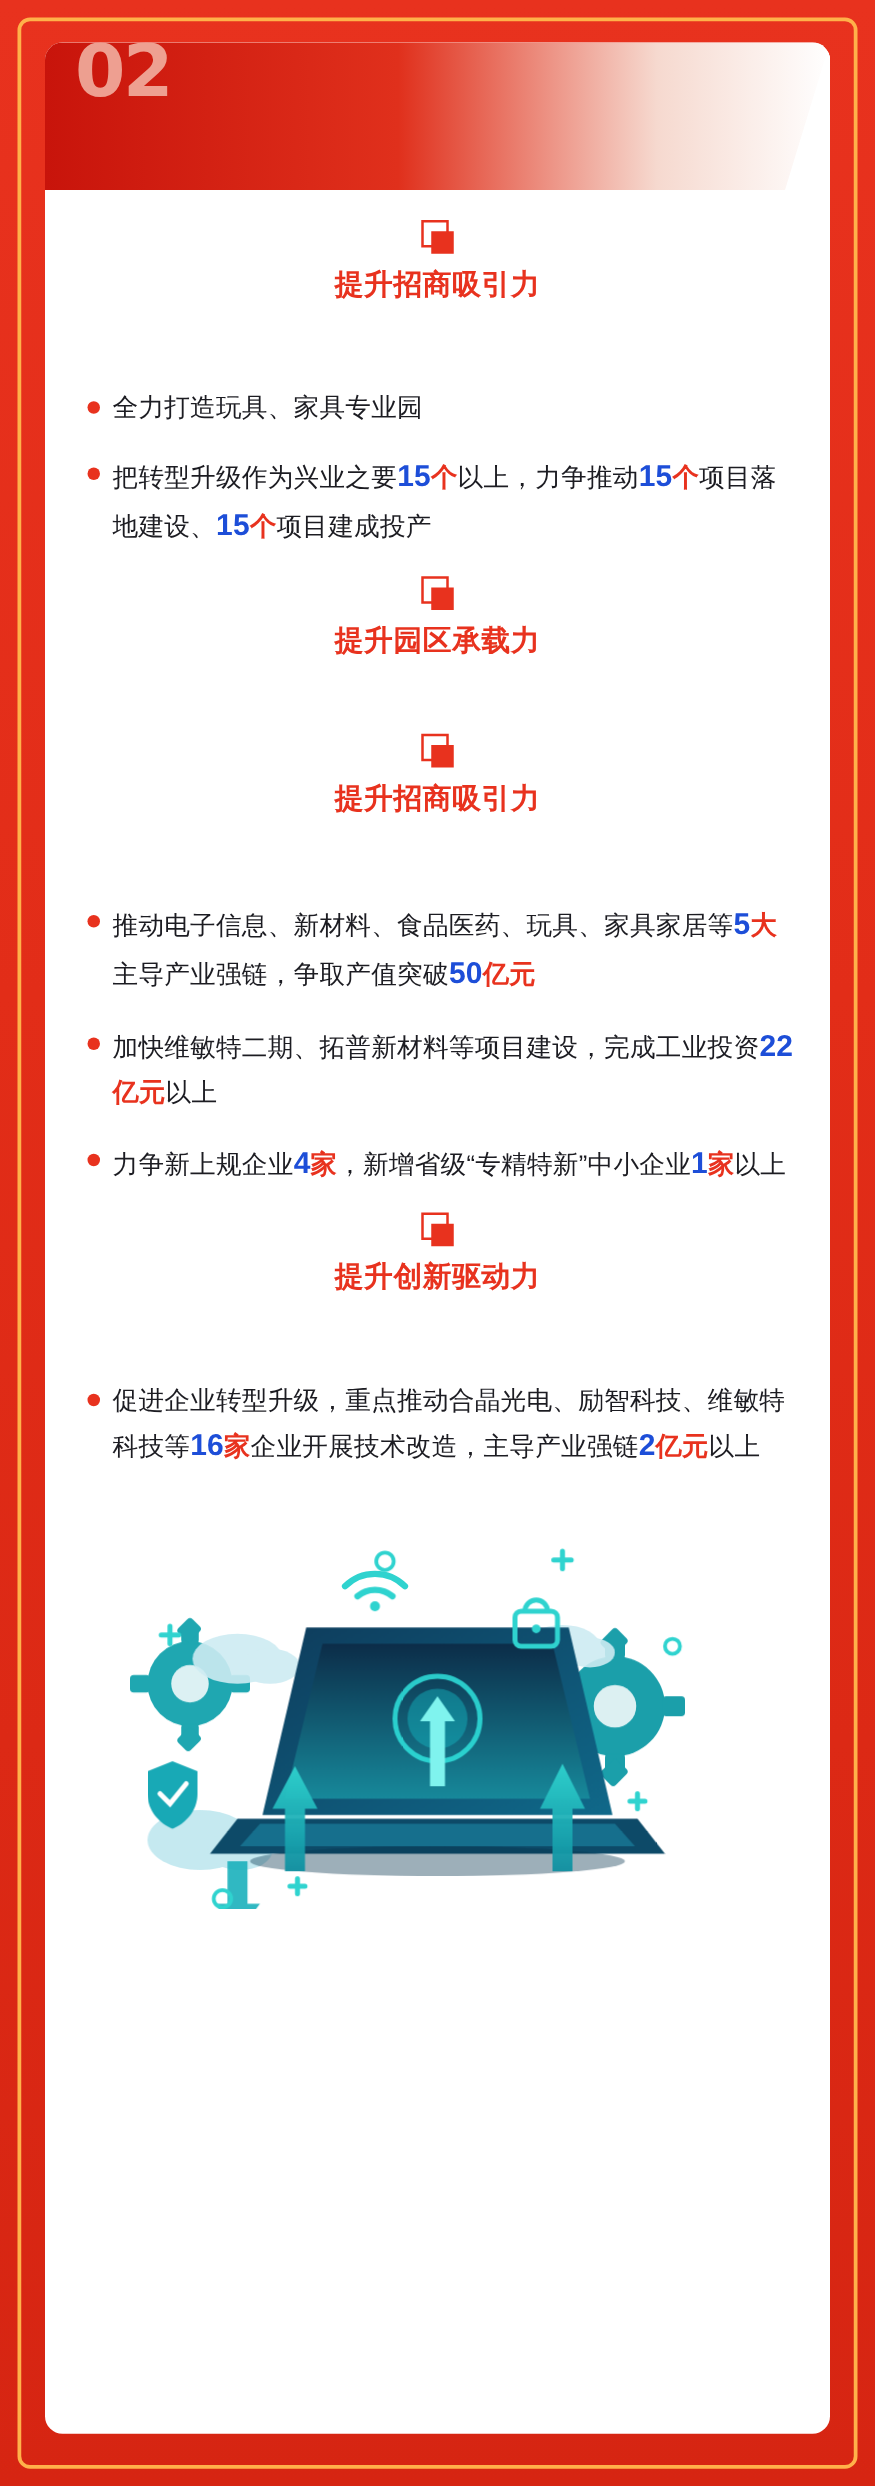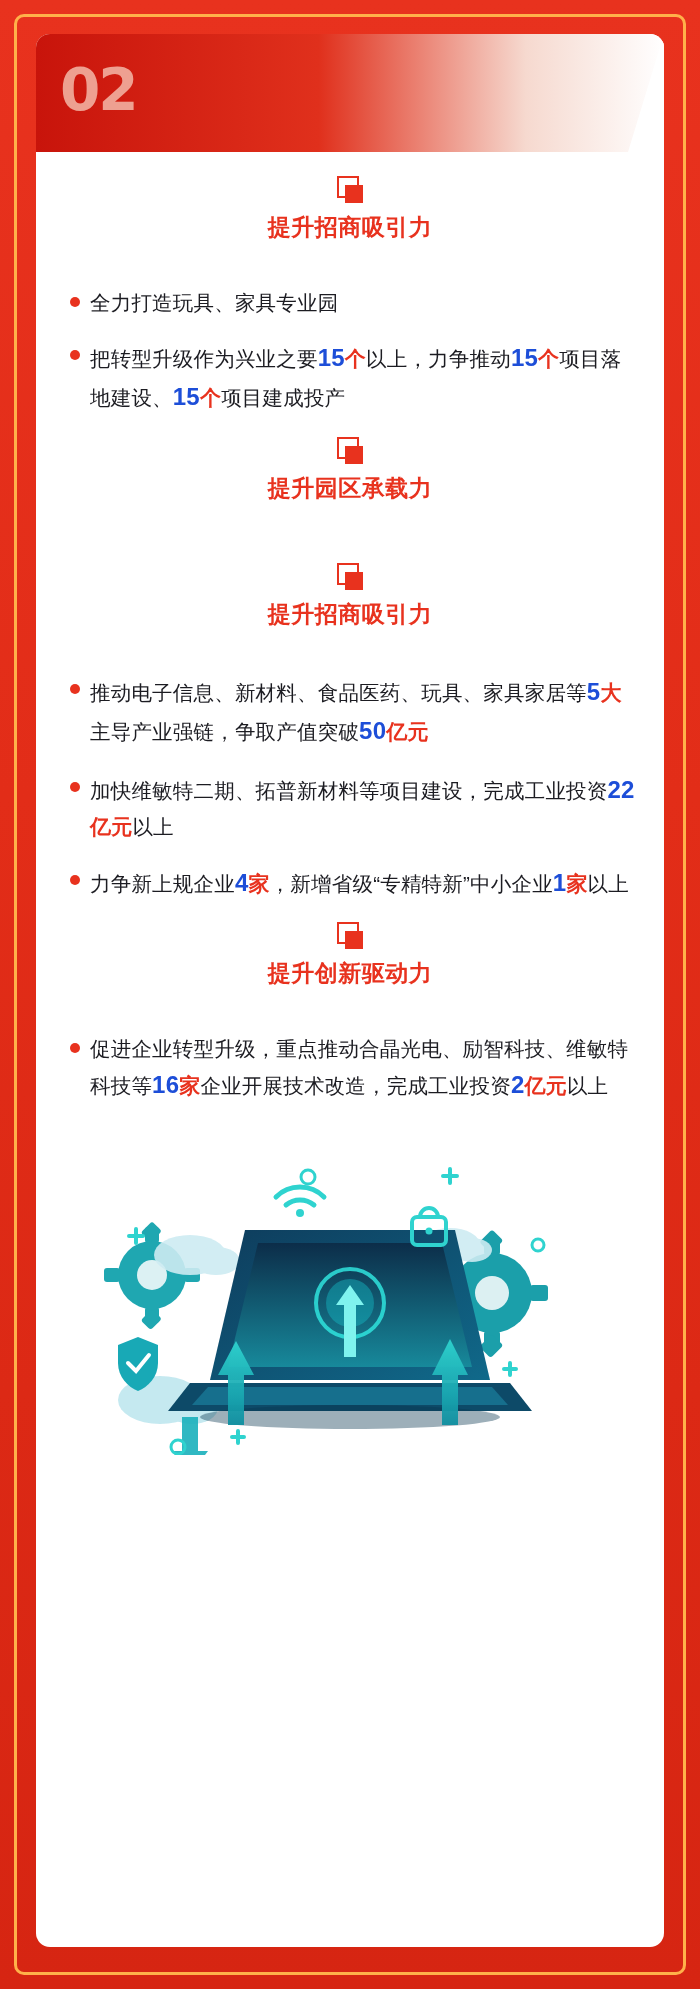--- a/index.html
+++ b/index.html
@@ -23,21 +23,20 @@
     background: #ffffff;
     border-radius: 14px;
     overflow: hidden;
   }
   
   .header {
     position: relative;
     height: 118px;
     background: linear-gradient(90deg, #c8140b 0%, #e0301c 45%, #f6d9cf 78%, #ffffff 100%);
     display: flex;
-    align-items: center;
     padding-left: 24px;
   }
   .header::after {
     content: "";
     position: absolute;
     right: 0; top: 0;
     width: 0; height: 0;
     border-left: 36px solid transparent;
     border-bottom: 118px solid #ffffff;
   }
@@ -96,21 +95,21 @@
     letter-spacing: .5px;
     white-space: nowrap;
   }
   .hatch {
     flex: 1 1 auto;
     height: 11px;
     margin-top: 12px;
     background: repeating-linear-gradient(115deg, #e8321e 0 2px, transparent 2px 6px);
     opacity: .9;
   }
-  .items { padding-left: 8px; }
+  .items { padding-left: 8px; margin-top: 24px; }
   .item {
     display: flex;
     gap: 10px;
     margin-bottom: 20px;
   }
   .dot {
     flex: 0 0 10px;
     width: 10px; height: 10px;
     border-radius: 50%;
     background: #e8321e;
@@ -201,21 +200,21 @@
         </div>
         <div class="sec">
           <div class="sec-head">
             <span class="sq"></span>
             <span class="sec-title">提升创新驱动力</span>
             <span class="hatch"></span>
           </div>
           <div class="items">
             <div class="item">
               <span class="dot"></span>
-              <div class="txt"><span>促进企业转型升级，重点推动合晶光电、励智科技、维敏特科技等</span><b>16</b><span class="u">家</span><span>企业开展技术改造，完成工业投资</span><b>2</b><span class="u">亿元</span><span>以上</span></div>
+              <div class="txt"><span>促进企业转型升级，重点推动合晶光电、励智科技、维敏特科技等</span><b>16</b><span class="u">家</span><span>企业开展技术改造，主导产业强链</span><b>2</b><span class="u">亿元</span><span>以上</span></div>
             </div>
           </div>
         </div>
       </div>
   </div>
 
   <div class="illo">
     <svg viewBox="0 0 620 330" xmlns="http://www.w3.org/2000/svg">
       <defs>
         <linearGradient id="lapg" x1="0" y1="0" x2="1" y2="1">

